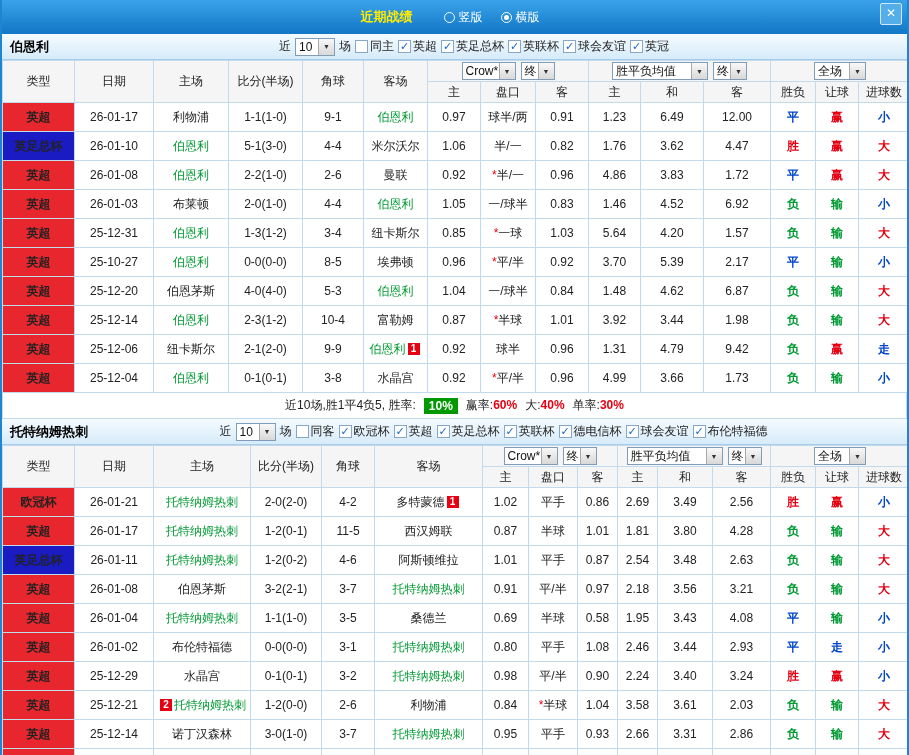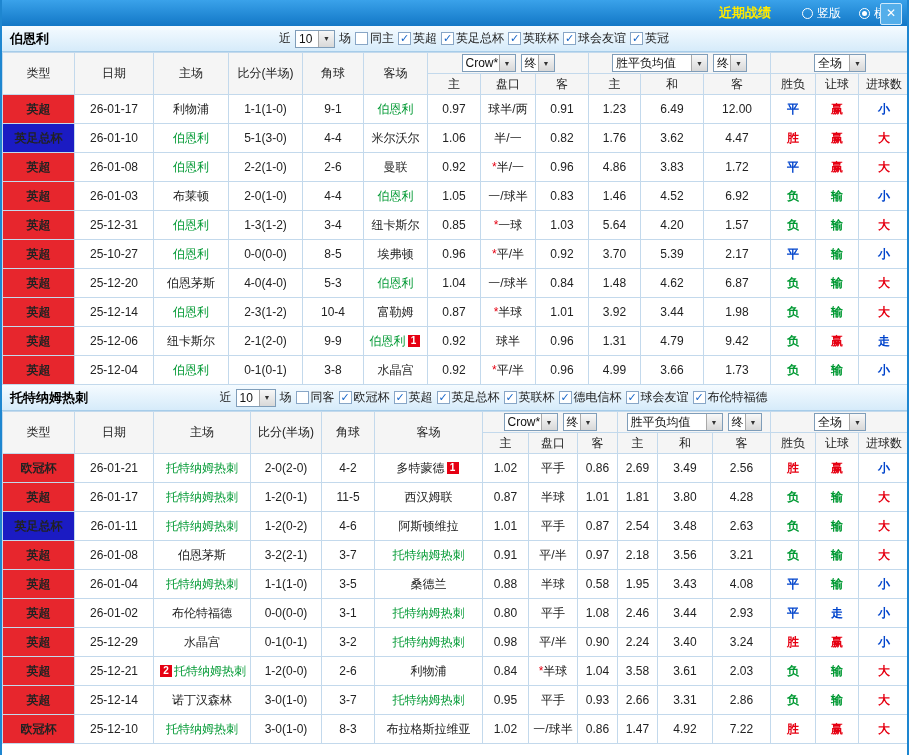--- a/index.html
+++ b/index.html
@@ -1,20 +1,20 @@
 <!DOCTYPE html>
 <html><head>
 <meta charset="utf-8">
 <style>
   * { margin:0; padding:0; }
   body { background:#e9e9e9; font-family:"Liberation Sans","DejaVu Sans",sans-serif; }
   .window { width:909px; height:755px; background:#fff; overflow:hidden; box-sizing:border-box;
             border-left:2px solid #1e86d0; border-right:2px solid #1e86d0; position:relative; }
-  .titlebar { height:26px; background:linear-gradient(#3aa2ea,#1277c6); display:flex;
-              align-items:center; justify-content:flex-end; position:relative; color:#fff; }
+  .titlebar { height:34px; background:linear-gradient(#3aa2ea,#1277c6); display:flex;
+              align-items:center; justify-content:center; position:relative; color:#fff; }
   .title { color:#ffea00; font-weight:bold; font-size:13px; margin-right:22px; }
   .radio-opt { display:inline-flex; align-items:center; gap:4px; margin:0 9px; font-size:12px; cursor:pointer; }
   .radio-icon { width:11px; height:11px; border:1px solid #fff; border-radius:50%;
                 box-sizing:border-box; position:relative; display:inline-block; background:transparent; }
   .radio-icon.on::after { content:""; position:absolute; left:2px; top:2px; right:2px; bottom:2px;
                           background:#fff; border-radius:50%; }
   .close-btn { position:absolute; right:5px; top:3px; width:20px; height:20px; background:#53aeea;
                border:1px solid #cfe9fb; border-radius:2px; color:#fff; font-weight:bold;
                font-size:12px; line-height:18px; text-align:center; cursor:pointer; }
   .section-bar { height:26px; box-sizing:border-box; background:linear-gradient(#f5fbff,#d6ebfa);
@@ -345,20 +345,27 @@
               <td class="odds">0.96</td>
               <td class="odds">4.99</td>
               <td class="odds">3.66</td>
               <td class="odds">1.73</td>
               <td class="res" style="color: rgb(0, 153, 51);">负</td>
               <td class="res" style="color: rgb(0, 153, 51);">输</td>
               <td class="res" style="color: rgb(0, 68, 204);">小</td>
             </tr>
           </tbody>
         </table>
+        <div class="summary-bar">
+          <span>近10场,胜1平4负5, 胜率:</span>
+          <span class="rate-badge">10%</span>
+          <span><span>赢率:</span><span class="sum-val">60%</span></span>
+          <span><span>大:</span><span class="sum-val">40%</span></span>
+          <span><span>单率:</span><span class="sum-val">30%</span></span>
+        </div>
       </div>
       <div class="section">
         <div class="section-bar">
           <span class="team-name">托特纳姆热刺</span>
           <div class="filters">
             <span>近</span>
             <span class="sel" style="width: 40px;">
               <span class="sel-text">10</span>
               <span class="sel-arrow">▼</span>
             </span>
@@ -537,21 +544,21 @@
               <td class="res" style="color: rgb(0, 153, 51);">输</td>
               <td class="res" style="color: rgb(230, 0, 18);">大</td>
             </tr>
             <tr>
               <td class="type-cell" style="background: rgb(231, 38, 45);">英超</td>
               <td>26-01-04</td>
               <td><span class="team focus">托特纳姆热刺</span></td>
               <td class="score">1-1(1-0)</td>
               <td>3-5</td>
               <td><span class="team">桑德兰</span></td>
-              <td class="odds">0.88</td>
+              <td class="odds">0.69</td>
               <td class="line">半球</td>
               <td class="odds">0.58</td>
               <td class="odds">1.95</td>
               <td class="odds">3.43</td>
               <td class="odds">4.08</td>
               <td class="res" style="color: rgb(0, 68, 204);">平</td>
               <td class="res" style="color: rgb(0, 153, 51);">输</td>
               <td class="res" style="color: rgb(0, 68, 204);">小</td>
             </tr>
             <tr>

